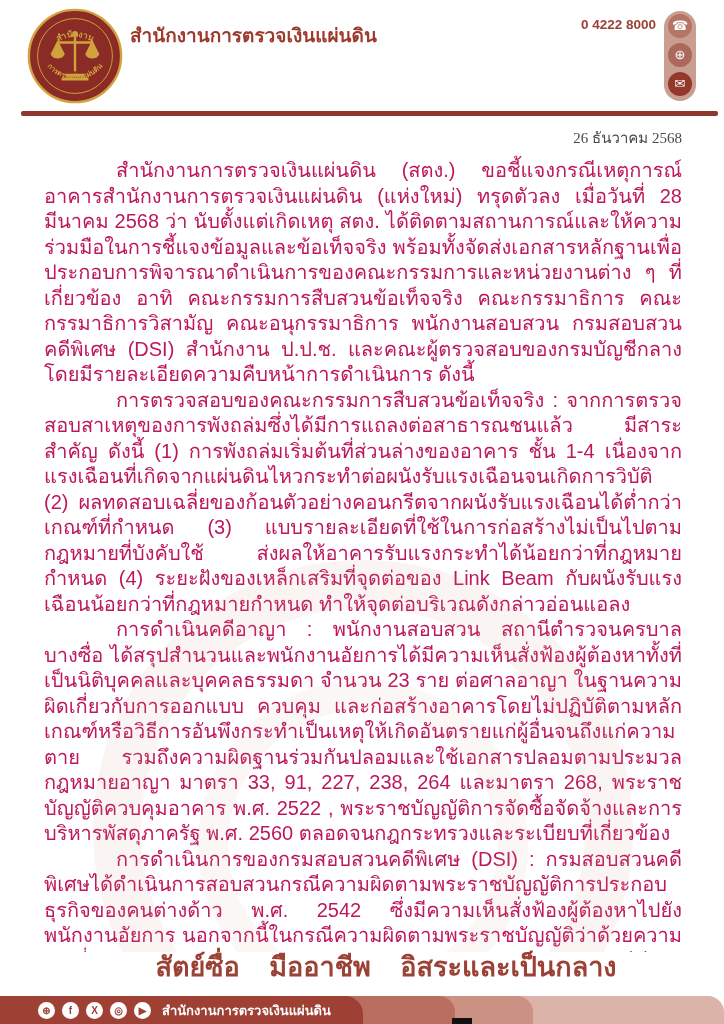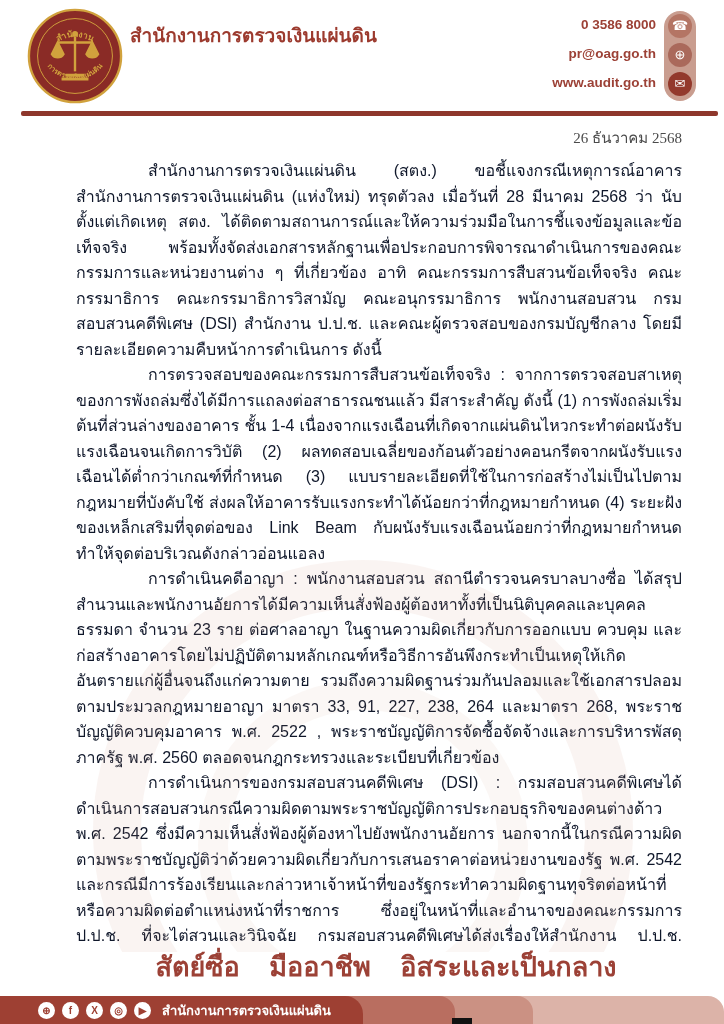--- a/index.html
+++ b/index.html
@@ -25,21 +25,21 @@
 
   
   .content { position:absolute; left:44px; right:42px; top:120px; bottom:72px; overflow:hidden; }
   .watermark { position:absolute; left:50%; top:440px; width:540px; height:540px; margin-left:-270px;
                border:48px solid rgba(208,150,130,0.10); border-radius:50%; pointer-events:none; }
   .watermark2 { position:absolute; left:50%; top:560px; width:330px; height:330px; margin-left:-165px;
                border:30px solid rgba(208,150,130,0.08); border-radius:50%; pointer-events:none; }
   .doc-date { text-align:right; font-size:15px; color:#4a4a4a; margin-top:6px;font-family:Liberation Serif, serif; }
   .doc-title { text-align:center; font-size:19px; font-weight:bold; color:#38332f; line-height:30px; margin-top:8px; }
   .body-text { margin-top:8px; }
-  .para { font-size:16px; line-height:25.5px; color:#0f172a; text-align:justify; text-indent:72px;margin-left:32px; }
+  .para { font-size:20px; line-height:25.5px; color:#be185d; text-align:justify; text-indent:72px; }
   .para .lead { font-weight:normal; }
 
   
   .slogan { position:absolute; left:0; right:0; bottom:36px; text-align:center;
             font-size:27px; font-weight:bold; color:#9c4136;padding-left:48px; }
   .slogan span { margin:0 11px; }
   .fbar { position:absolute; bottom:0; height:28px; left:0; }
   .fbar4 { width:724px; background:#dcb3a8; border-top-right-radius:16px; }
   .fbar3 { width:533px; background:#cb9183; border-top-right-radius:16px; }
   .fbar2 { width:455px; background:#b96e60; border-top-right-radius:16px; }
@@ -77,23 +77,21 @@
       <text font-size="7.5" fill="#d1a23d" font-weight="bold">
         <textPath href="#arcBot" startOffset="50%" text-anchor="middle">การตรวจเงินแผ่นดิน</textPath>
       </text>
     </svg>
 
     <div class="brand">
       <div class="brand-subtitle">สำนักงานการตรวจเงินแผ่นดิน</div>
     </div>
 
     <div class="contact-pill"></div>
-    <div class="contact-row cr0">0 3586 8000</div>
-    <div class="contact-row cr1">pr@oag.go.th</div>
-    <div class="contact-row cr2">www.audit.go.th</div>
+    <div class="contact-row cr0">0 4222 8000</div>
     <div class="contact-icon ci0">☎</div>
     <div class="contact-icon ci1">⊕</div>
     <div class="contact-icon ci2">✉</div>
   </div>
 
   <div class="rule"></div>
 
   <div class="content">
     <div class="watermark"></div>
     <div class="watermark2"></div>

